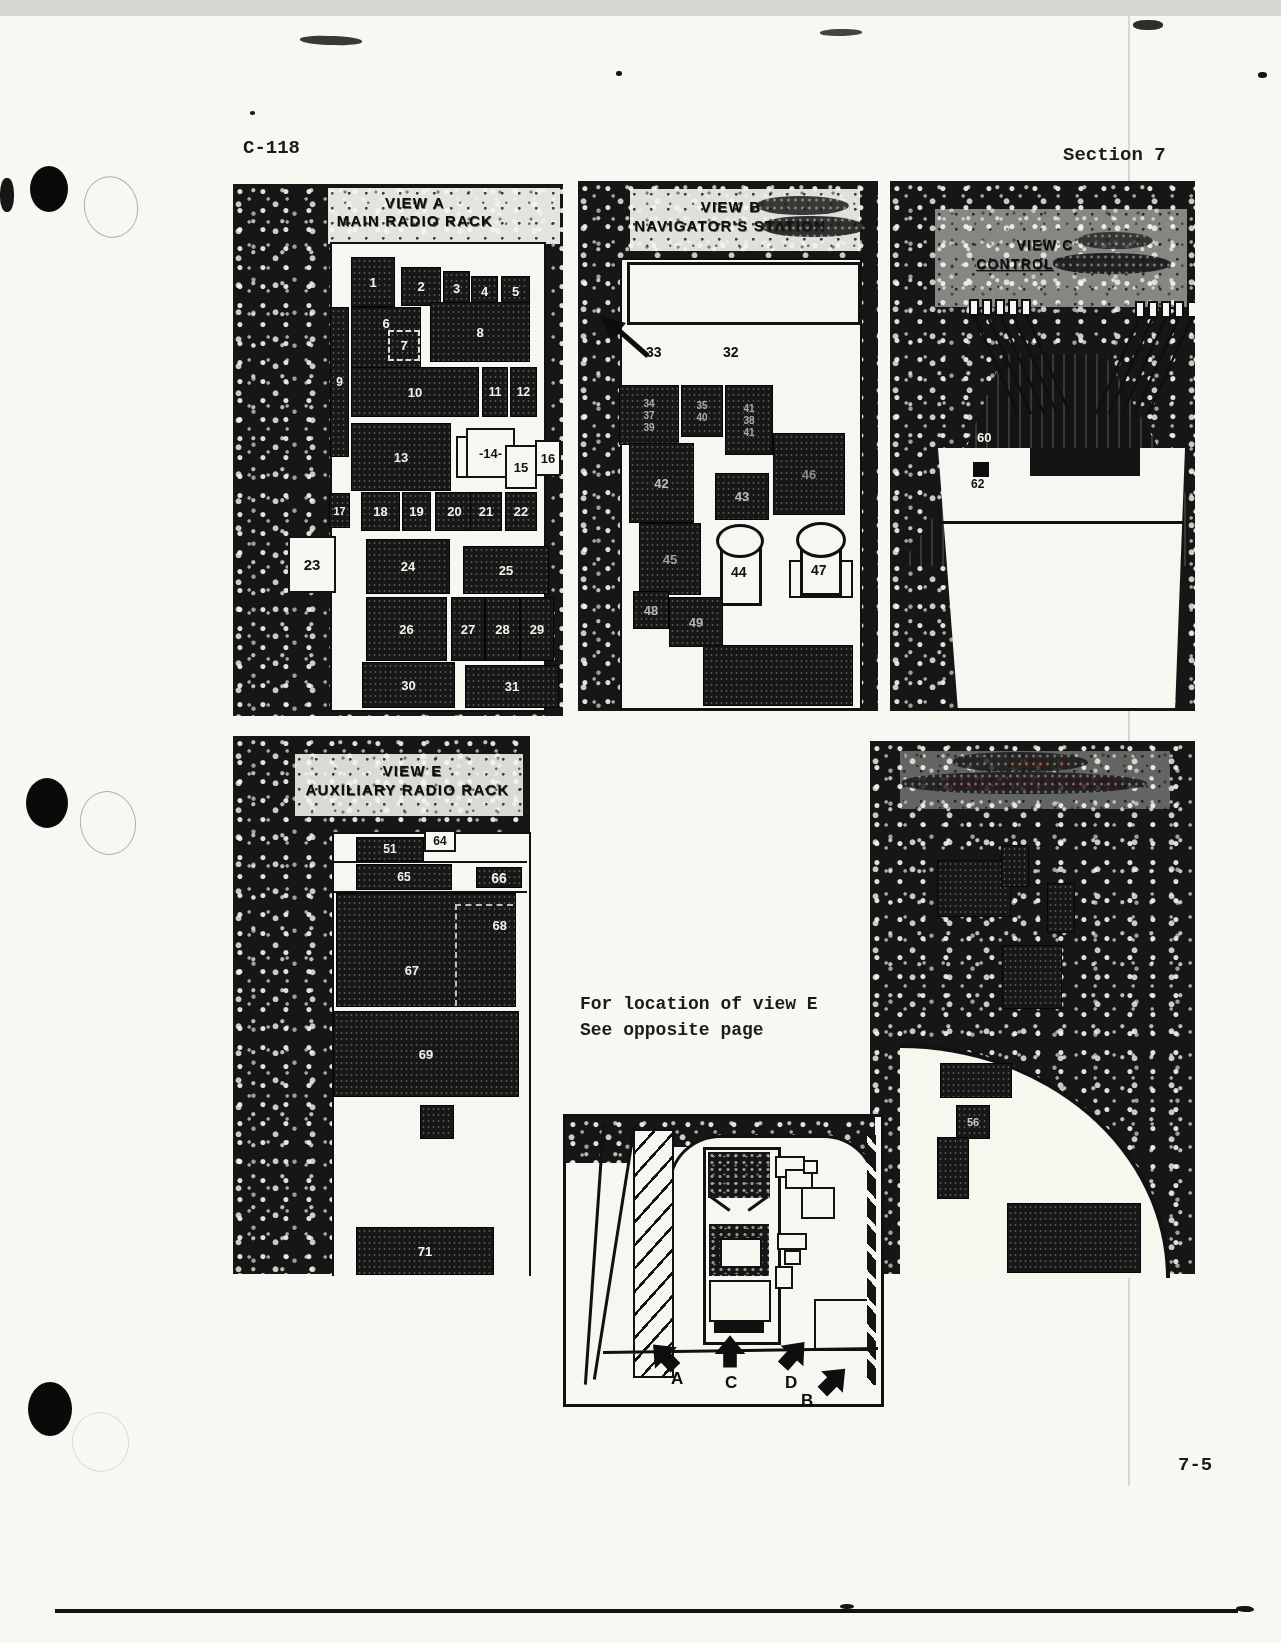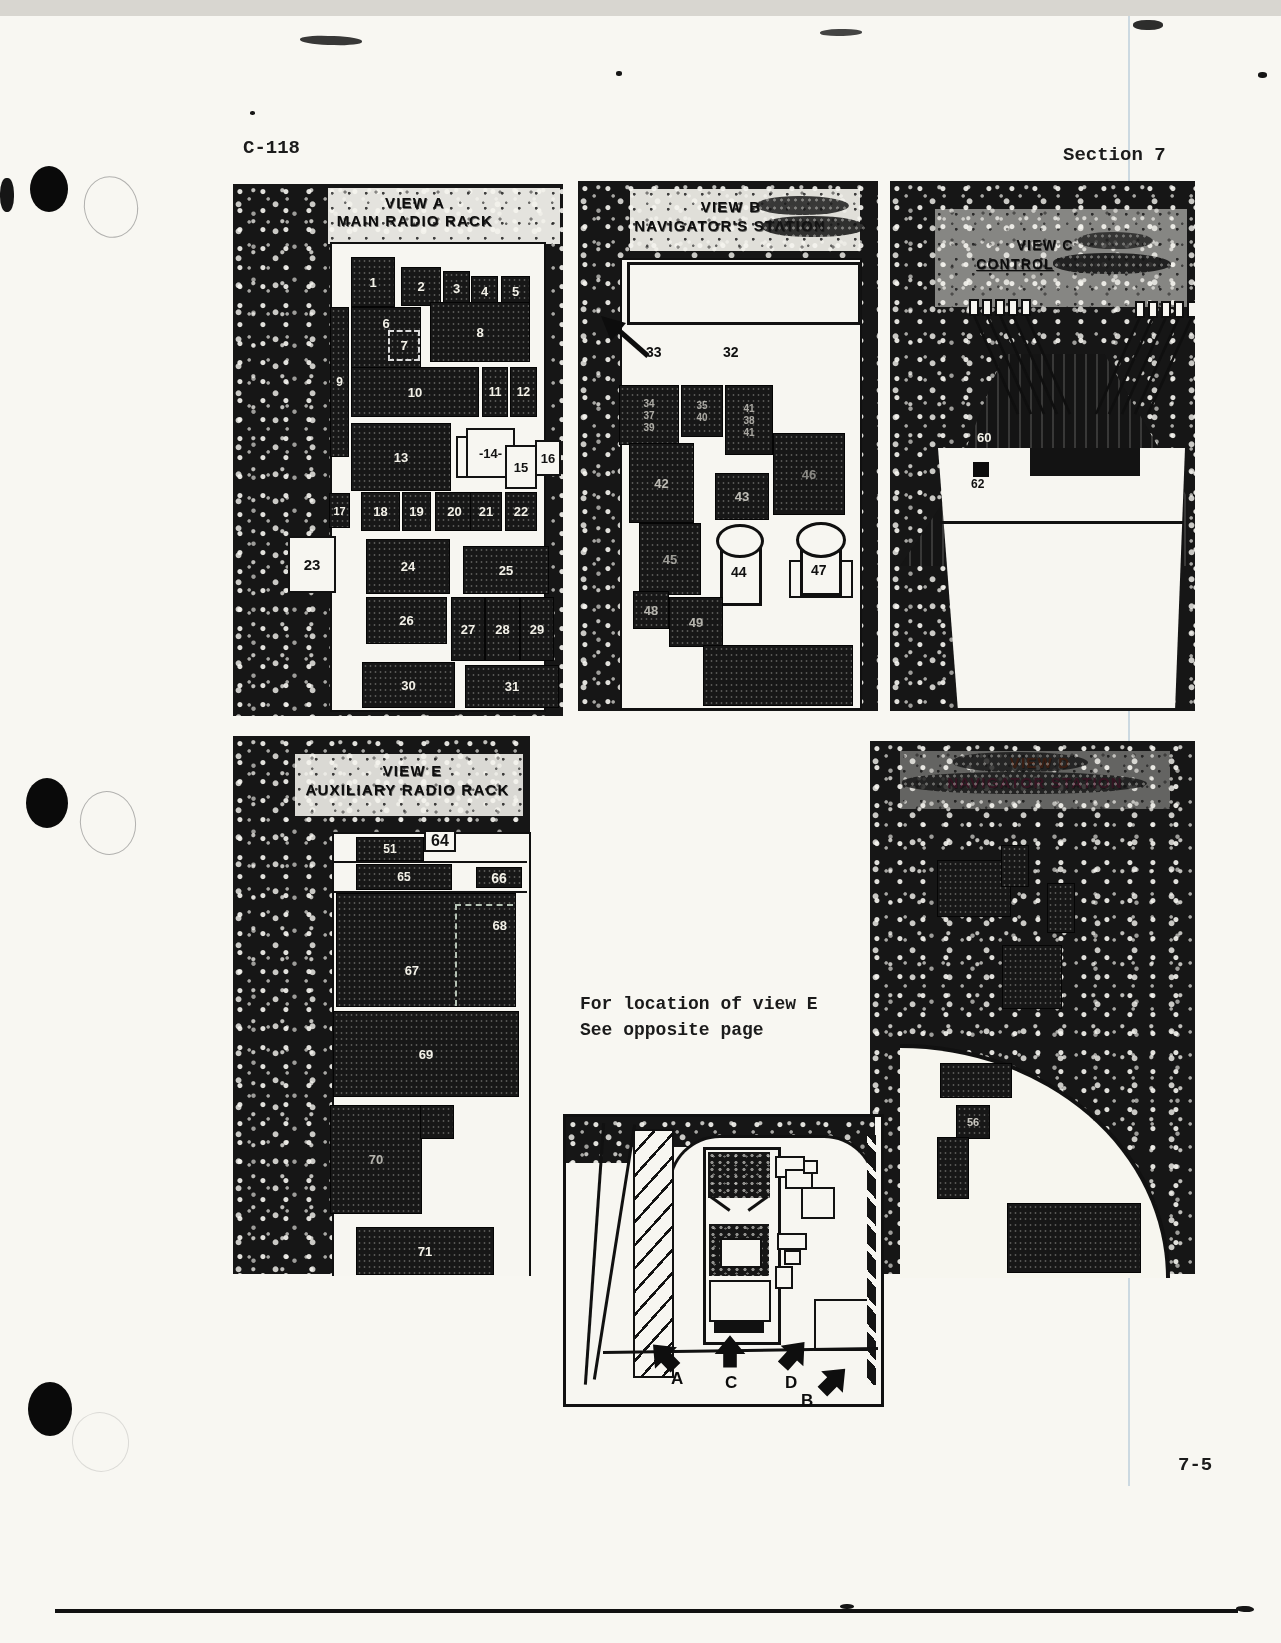--- a/index.html
+++ b/index.html
@@ -144,21 +144,21 @@
     </div>
   <div class="wb" style="left:288px;top:520px;width:44px;height:53px;font-size:15px;">
       <span>23</span>
     </div>
   <div class="db" style="left:367px;top:524px;width:82px;height:53px;">
       <span>24</span>
     </div>
   <div class="db" style="left:464px;top:531px;width:84px;height:46px;">
       <span>25</span>
     </div>
-  <div class="db" style="left:367px;top:582px;width:79px;height:45px;">
+  <div class="db" style="left:367px;top:582px;width:79px;height:62px;">
       <span>26</span>
     </div>
   <div class="db" style="left:452px;top:582px;width:32px;height:62px;">
       <span>27</span>
     </div>
   <div class="db" style="left:486px;top:582px;width:33px;height:62px;">
       <span>28</span>
     </div>
   <div class="db" style="left:521px;top:582px;width:32px;height:62px;">
       <span>29</span>
@@ -288,39 +288,36 @@
   </div>
   <div class="ptitle" style="left:300px;top:746px;width:225px;">VIEW E</div>
   <div class="ptitle" style="left:285px;top:765px;width:245px;">AUXILIARY RADIO RACK</div>
 
   <div class="white-area" style="left:332px;top:816px;width:195px;height:442px;border:2px solid #101010;border-bottom:none;"></div>
   <div class="hl" style="left:332px;top:845px;width:195px;height:2px;"></div>
   <div class="hl" style="left:332px;top:875px;width:195px;height:2px;"></div>
   <div class="db" style="left:357px;top:822px;width:66px;height:22px;font-size:12px;">
       <span>51</span>
     </div>
-  <div class="wb" style="left:424px;top:814px;width:28px;height:18px;font-size:16px;">
+  <div class="wb" style="left:424px;top:814px;width:28px;height:18px;font-size:12px;">
       <span>64</span>
     </div>
   <div class="db" style="left:357px;top:849px;width:94px;height:24px;font-size:12px;">
       <span>65</span>
     </div>
   <div class="db" style="left:477px;top:852px;width:44px;height:19px;font-size:14px;text-align:center;">
       <span>66</span>
     </div>
   <div class="db" style="left:337px;top:878px;width:178px;height:112px;">
     <span style="position:absolute;left:38%;top:62%;">67</span>
     <div class="abs" style="left:118px;top:10px;width:56px;height:100px;border-top:2px dashed #ded;border-left:2px dashed #ded;opacity:.8;"></div>
     <span style="position:absolute;right:8px;top:24px;">68</span>
   </div>
   <div class="db" style="left:334px;top:996px;width:184px;height:84px;">
       <span>69</span>
-    </div>
-  <div class="db" style="left:331px;top:1090px;width:90px;height:107px;">
-      <span style="opacity:.7;">70</span>
     </div>
   <div class="db" style="left:421px;top:1090px;width:32px;height:32px;"></div>
   <div class="db" style="left:357px;top:1212px;width:136px;height:46px;">
       <span>71</span>
     </div>
 
   <div class="abs noise-dark" style="left:870px;top:725px;width:325px;height:533px;">
     <div class="noise-light abs" style="left:30px;top:10px;width:270px;height:58px;opacity:.35;"></div>
   </div>
   <div class="ptitle" style="left:955px;top:738px;width:170px;color:#c2410c;">VIEW D</div>

